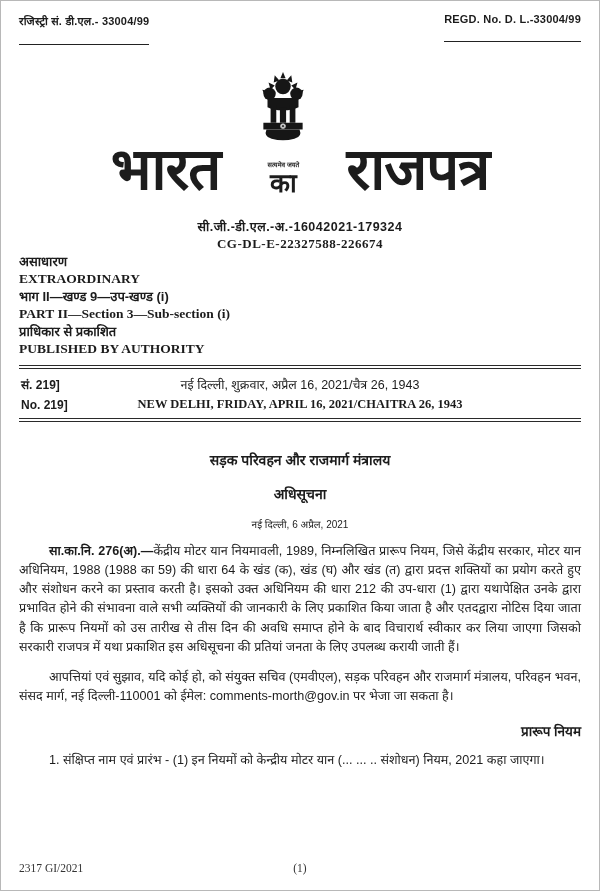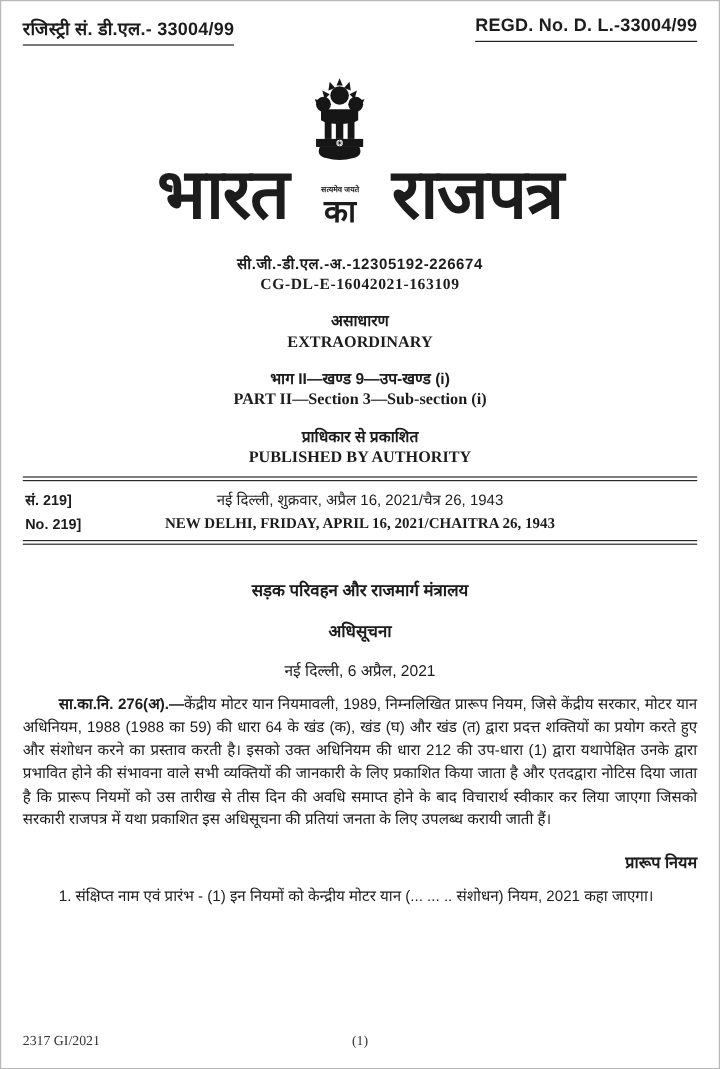--- a/index.html
+++ b/index.html
@@ -14,29 +14,29 @@
     width:600px; height:891px;
     border:1px solid #b8b8b8;
     background:#fff;
     padding:12px 18px 8px 18px;
     overflow:hidden;
   }
 
   
   .regd-row { display:flex; justify-content:space-between; align-items:flex-start; }
   .regd {
-    font-size:15px; font-weight:bold; letter-spacing:0.2px;
-    border-bottom:1px solid #222; padding-bottom:4px;
+    font-size:11px; font-weight:bold; letter-spacing:0.2px;
+    border-bottom:1px solid #222; padding-bottom:16px;
     font-family:"Liberation Sans", sans-serif;
   }
 
   
   .masthead {
     margin-top:26px;
-    display:flex; justify-content:center; align-items:flex-end; gap:0;
+    display:flex; justify-content:center; align-items:flex-end; gap:20px;
   }
   .m-title {
     font-size:58px; font-weight:900; line-height:0.92;
     font-family:"DejaVu Sans", sans-serif;
     letter-spacing:-1px;
   }
   .m-center { display:flex; flex-direction:column; align-items:center; width:86px; }
   .m-motto { font-size:6.5px; font-weight:bold; margin-top:1px; white-space:nowrap; }
   .m-ka { font-size:26px; font-weight:900; line-height:1.0; margin-top:1px; }
 
@@ -47,21 +47,21 @@
     font-size:44px;
     letter-spacing:1px;
     margin-top:6px;
     line-height:1.05;
   }
 
   .codes { text-align:center; margin-top:22px; }
   .code-hi { font-size:12.5px; font-weight:bold; letter-spacing:0.5px; }
   .code-en { font-size:13px; font-weight:bold; font-family:"Liberation Serif", serif; letter-spacing:0.5px; margin-top:1px; }
 
-  .pair { text-align:center; margin-top:13px; }
+  .pair { }
   .pair .hi { font-size:13px; font-weight:bold; }
   .pair .en { font-size:13.5px; font-weight:bold; font-family:"Liberation Serif", serif; margin-top:1px; }
 
   .rule-double {
     height:4px;
     border-top:1.4px solid #2a2a2a;
     border-bottom:1.4px solid #2a2a2a;
     margin:8px 0 0 0;
   }
 
@@ -69,21 +69,21 @@
   .issue { position:relative; text-align:center; padding:7px 0 6px 0; }
   .issue-left { position:absolute; left:2px; top:7px; text-align:left; }
   .issue-no-hi { font-size:12px; font-weight:bold; display:block; }
   .issue-no-en { font-size:12px; font-weight:bold; font-family:Liberation Sans, sans-serif; display:block; margin-top:5px; }
   .issue-date-hi { font-size:12.5px; font-weight:normal; display:block; }
   .issue-date-en { font-size:12.5px; font-weight:bold; font-family:"Liberation Serif", serif; display:block; margin-top:4px;text-align:center; }
 
   
   .ministry { text-align:center; font-weight:bold; font-size:14px; margin-top:28px; }
   .notif    { text-align:center; font-weight:bold; font-size:14px; margin-top:15px; }
-  .placedate{ text-align:center; font-size:13px; margin-top:14px; }
+  .placedate{ text-align:center; font-size:10px; margin-top:14px; }
 
   .para {
     font-size:12.6px; line-height:1.52;
     text-align:justify;
     text-indent:30px;
     margin-top:11px;
   }
   .para b { font-weight:bold; }
   .draft-heading { text-align:right; font-weight:bold; font-size:13.5px; margin-top:16px; }
 
@@ -140,22 +140,22 @@
         </g>
       </svg>
       <span class="m-motto">सत्यमेव जयते</span>
       <span class="m-ka">का</span>
     </span>
     <span class="m-title">राजपत्र</span>
   </div>
 
 
   <div class="codes">
-    <div class="code-hi">सी.जी.-डी.एल.-अ.-12305192-226674</div>
-    <div class="code-en">CG-DL-E-16042021-163109</div>
+    <div class="code-hi">सी.जी.-डी.एल.-अ.-16042021-179324</div>
+    <div class="code-en">CG-DL-E-22327588-226674</div>
   </div>
 
   <div class="pair">
     <div class="hi">असाधारण</div>
     <div class="en">EXTRAORDINARY</div>
   </div>
 
   <div class="pair">
     <div class="hi">भाग II—खण्ड 9—उप-खण्ड (i)</div>
     <div class="en">PART II—Section 3—Sub-section (i)</div>
@@ -178,20 +178,21 @@
   </div>
 
   <div class="rule-double" style="margin-top:0;"></div>
 
   <div class="ministry">सड़क परिवहन और राजमार्ग मंत्रालय</div>
   <div class="notif">अधिसूचना</div>
   <div class="placedate">नई दिल्ली, 6 अप्रैल, 2021</div>
 
   <p class="para"><b>सा.का.नि. 276(अ).—</b><span>केंद्रीय मोटर यान नियमावली, 1989, निम्नलिखित प्रारूप नियम, जिसे केंद्रीय सरकार, मोटर यान अधिनियम, 1988 (1988 का 59) की धारा 64 के खंड (क), खंड (घ) और खंड (त) द्वारा प्रदत्त शक्तियों का प्रयोग करते हुए और संशोधन करने का प्रस्ताव करती है। इसको उक्त अधिनियम की धारा 212 की उप-धारा (1) द्वारा यथापेक्षित उनके द्वारा प्रभावित होने की संभावना वाले सभी व्यक्तियों की जानकारी के लिए प्रकाशित किया जाता है और एतदद्वारा नोटिस दिया जाता है कि प्रारूप नियमों को उस तारीख से तीस दिन की अवधि समाप्त होने के बाद विचारार्थ स्वीकार कर लिया जाएगा जिसको सरकारी राजपत्र में यथा प्रकाशित इस अधिसूचना की प्रतियां जनता के लिए उपलब्ध करायी जाती हैं।</span></p>
 
+  <p class="para"><span>आपत्तियां एवं सुझाव, यदि कोई हो, को संयुक्त सचिव (एमवीएल), सड़क परिवहन और राजमार्ग मंत्रालय, परिवहन भवन, संसद मार्ग, नई दिल्ली-110001 को ईमेल: </span><span>comments-morth@gov.in</span><span> पर भेजा जा सकता है।</span></p>
 
 
   <div class="draft-heading">प्रारूप नियम</div>
 
   <p class="para">1. संक्षिप्त नाम एवं प्रारंभ - (1) इन नियमों को केन्द्रीय मोटर यान (... ... .. संशोधन) नियम, 2021 कहा जाएगा।</p>
 
   <div class="footer">
     <span>2317 GI/2021</span>
     <span class="pageno">(1)</span>
   </div>

